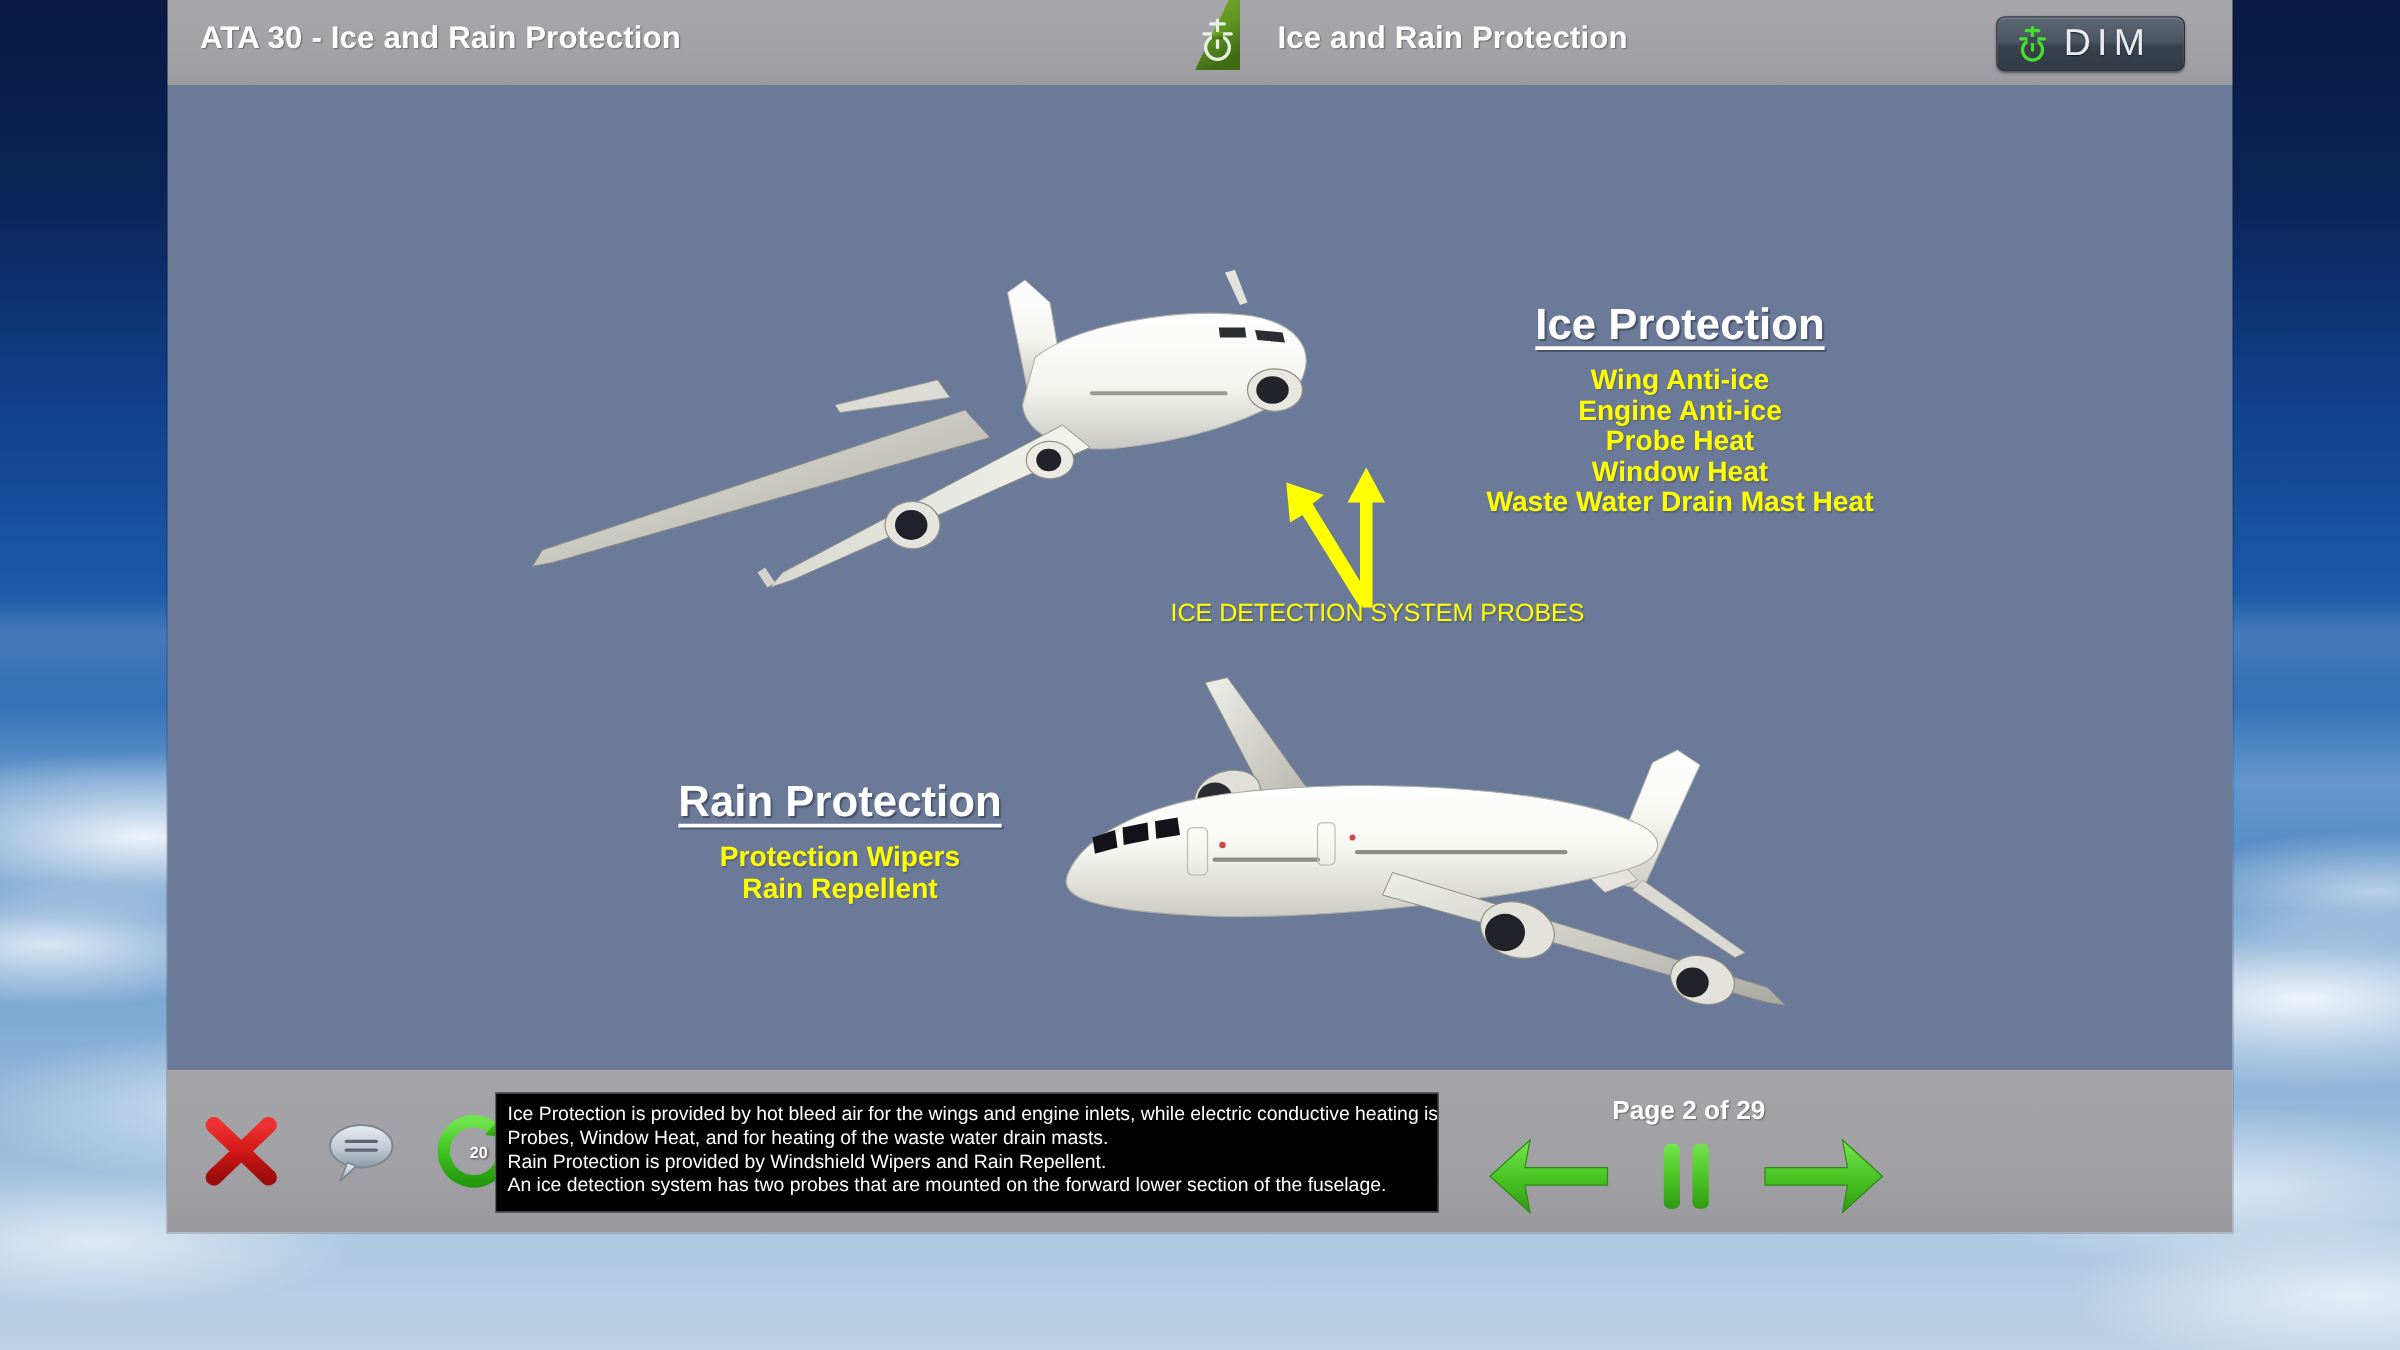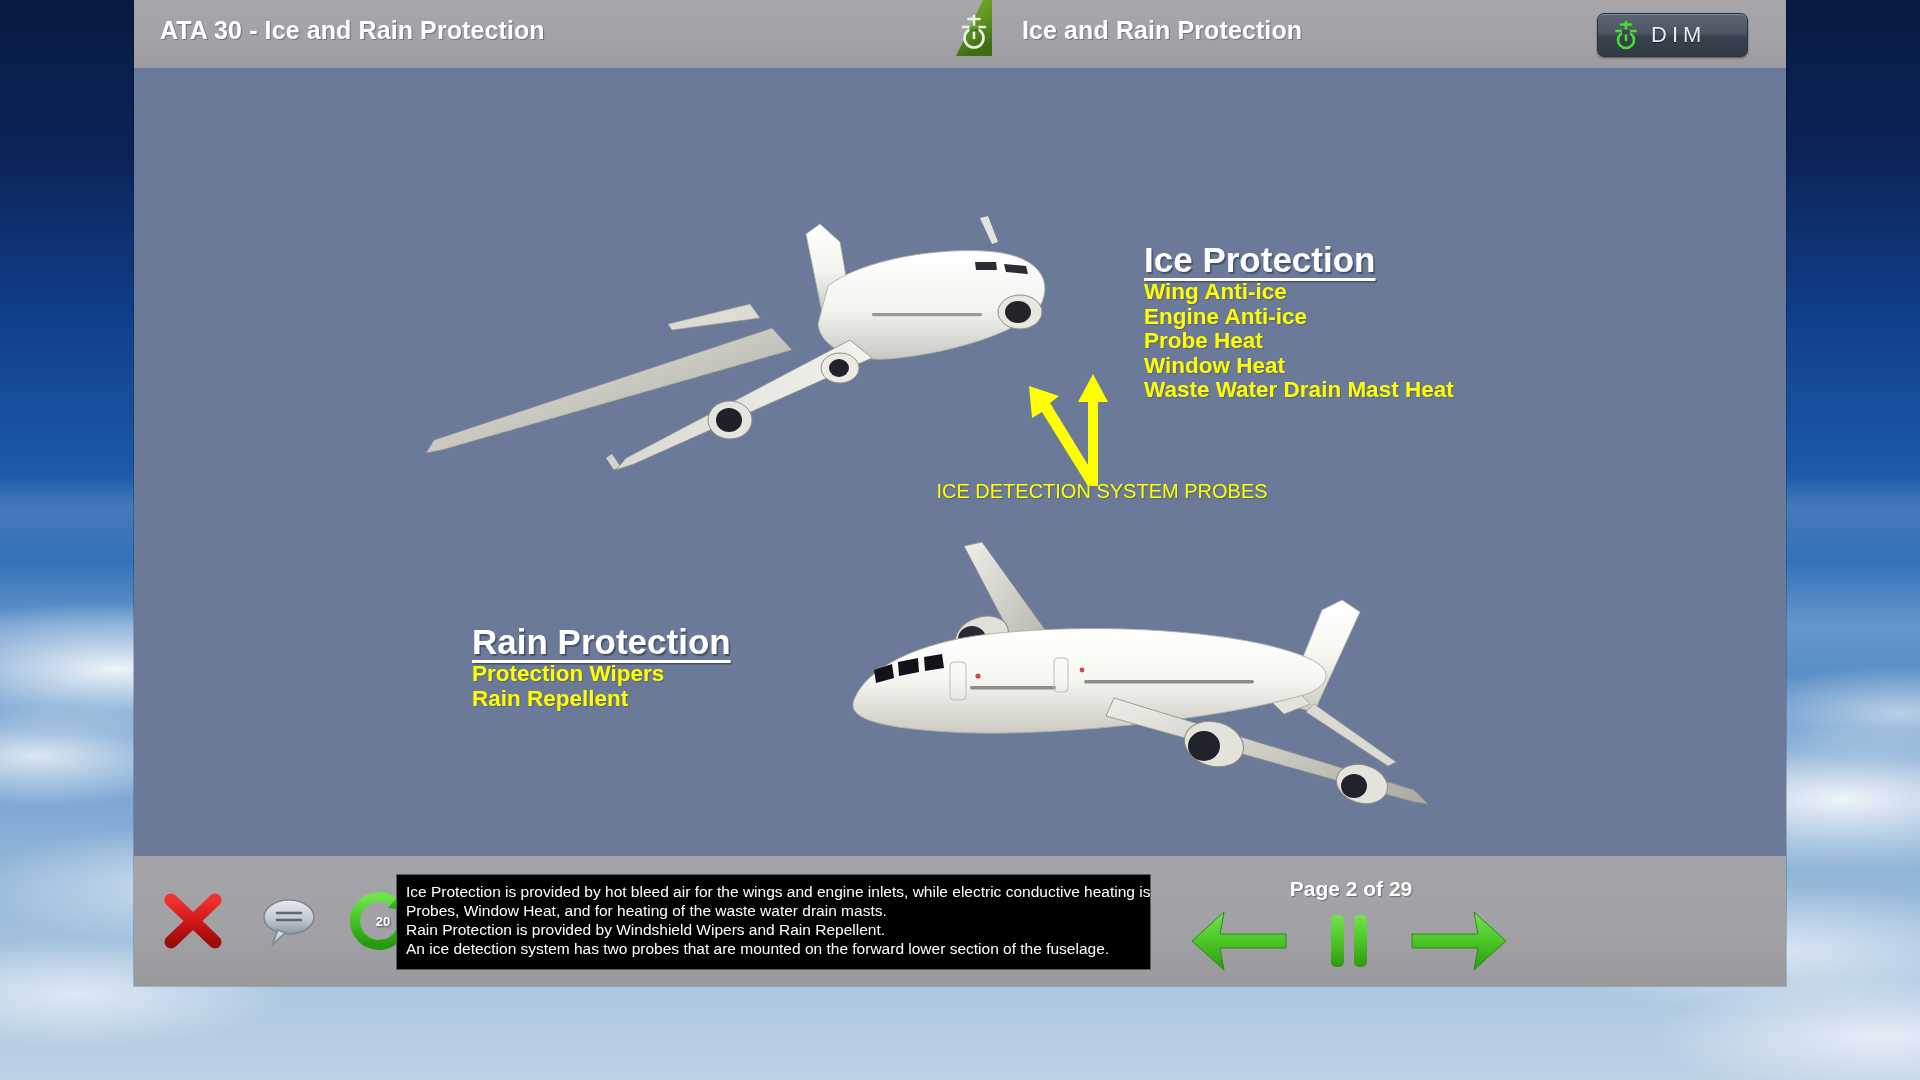--- a/index.html
+++ b/index.html
@@ -82,45 +82,45 @@
     width: 151px; height: 44px;
     border-radius: 7px;
     background: linear-gradient(to bottom, #5c6774 0%, #4b5563 45%, #39414d 55%, #323a45 100%);
     border: 1px solid #2b323c;
     box-shadow: inset 0 1px 0 rgba(255,255,255,.22), 0 1px 2px rgba(0,0,0,.45);
     display: flex; align-items: center; gap: 10px;
     padding-left: 13px;
     cursor: pointer;
   }
   #dim-button .dim-label {
-    font-size: 22px; font-weight: 500;
+    font-size: 30px; font-weight: 500;
     color: #e9edf2;
     letter-spacing: 5px;
     text-shadow: 0 1px 1px rgba(0,0,0,.6);
   }
 
   
   #stage {
     position: relative;
     flex: 1 1 auto;
     background: #6b7a99;
     overflow: hidden;
   }
 
   
-  .block { position: absolute; text-align: left; }
+  .block { position: absolute; text-align: center; }
   .block h2 {
     font-size: 35px; font-weight: bold;
     color: #ffffff;
     text-decoration: underline;
     text-underline-offset: 6px;
     text-shadow: 1.5px 1.5px 1px rgba(40,48,66,.55);
     white-space: nowrap;
   }
-  .block ul { list-style: none; }
+  .block ul { list-style: none; margin-top: 12px; }
   .block li {
     font-size: 22.5px; font-weight: bold;
     color: #ffff00;
     line-height: 1.09;
     white-space: nowrap;
     text-shadow: 1px 1px 1px rgba(60,70,92,.45);
   }
 
   #ice-block  { left: 1010px; top: 172px; width: 400px; }
   #rain-block { left: 338px;  top: 554px; width: 400px; }

